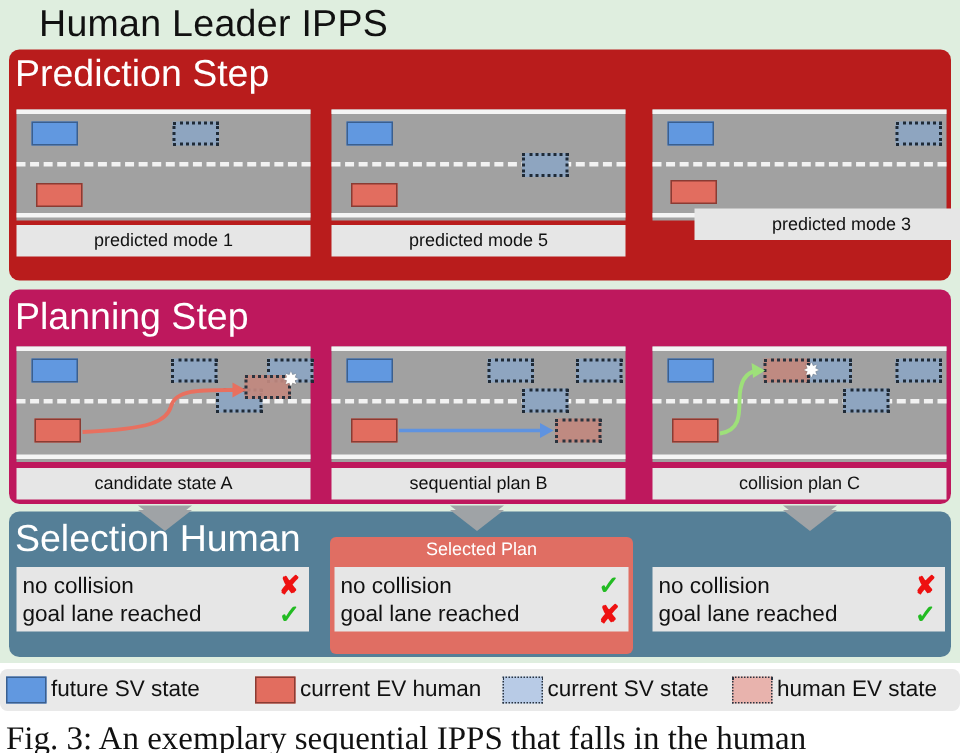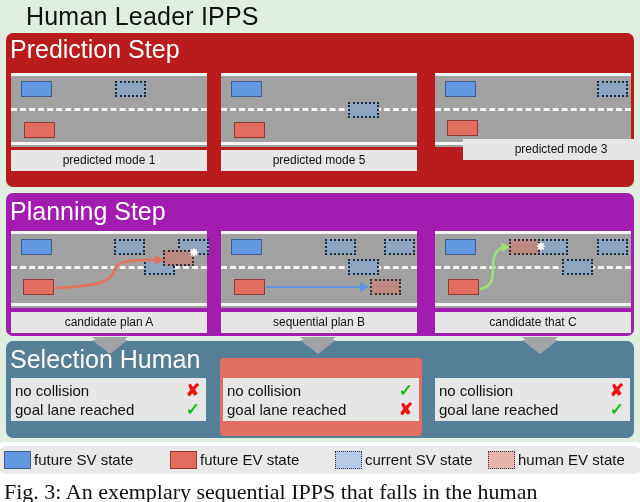--- a/index.html
+++ b/index.html
@@ -2,21 +2,21 @@
 <html><head>
 <meta charset="utf-8">
 <style>
   * { box-sizing: border-box; margin: 0; padding: 0; }
   html, body { width: 640px; height: 502px; overflow: hidden; background: #ffffff; }
   body { position: relative; font-family: "Liberation Sans", sans-serif; }
   .figure-bg { position: absolute; left: 0; top: 0; width: 640px; height: 442px; background: #dfeedf; }
   .title { position: absolute; left: 26px; top: 2px; font-size: 25px; color: #111; letter-spacing: 0.2px; }
   .panel { position: absolute; border-radius: 7px; }
   .panel-pred { left: 6px; top: 33px; width: 628px; height: 154px; background: #b91c1c; text-decoration: underline; }
-  .panel-plan { left: 6px; top: 193px; width: 628px; height: 143px; background: #a21caf; }
+  .panel-plan { left: 6px; top: 193px; width: 628px; height: 143px; background: #be185d; }
   .panel-sel  { left: 6px; top: 341px; width: 628px; height: 97px; background: #557f97; }
   .panel-title { position: absolute; left: 4px; font-size: 25px; color: #ffffff; }
   .panel-pred .panel-title { top: 2px; }
   .panel-plan .panel-title { top: 4px; }
   .panel-sel  .panel-title { top: 4px; }
 
   .scene { position: absolute; width: 196px; }
   .road { position: absolute; left: 0; width: 196px; background: #a1a1a1; }
   .road-edge { position: absolute; left: 0; width: 100%; height: 3px; background: #f4f4f4; }
   .road-dash { position: absolute; left: 0; width: 100%; height: 0; border-top: 3px dashed #f2f2f2; }
@@ -113,21 +113,21 @@
       <div class="car sv-fut" style="left:133px; top:28px;"></div>
       <div class="car sv-fut" style="left:167px; top:8px;"></div>
       <div class="car ev-fut" style="left:152px; top:19px;"></div>
       <div class="car ev-cur" style="left:12px; top:48px;"></div>
       <svg class="traj" width="196" height="77">
         <path d="M44 57 C 90 55, 100 50, 103 40 C 106 28, 125 29, 148 29" fill="none" stroke="#e8705f" stroke-width="2.6"></path>
         <polygon points="153,29 144,24 144,34" fill="#e8705f"></polygon>
       </svg>
       <div class="collision" style="left:177px; top:16px;">✸</div>
     </div>
-    <div class="scene-label" style="top:81px;">candidate plan A</div>
+    <div class="scene-label" style="top:81px;">candidate state A</div>
   </div>
 
   <div class="scene" style="left:215px; top:38px;">
     <div class="road" style="top:0; height:77px;">
       <div class="road-edge" style="top:0;"></div>
       <div class="road-dash" style="top:35px;"></div>
       <div class="road-edge" style="top:72px;"></div>
       <div class="car sv-cur" style="left:10px; top:8px;"></div>
       <div class="car sv-fut" style="left:104px; top:8px;"></div>
       <div class="car sv-fut" style="left:127px; top:28px;"></div>
@@ -152,21 +152,21 @@
       <div class="car sv-fut" style="left:127px; top:28px;"></div>
       <div class="car sv-fut" style="left:162px; top:8px;"></div>
       <div class="car ev-fut" style="left:74px; top:8px;"></div>
       <div class="car ev-cur" style="left:13px; top:48px;"></div>
       <svg class="traj" width="196" height="77">
         <path d="M45 58 C 58 56, 58 46, 58 36 C 58 24, 62 17, 70 16" fill="none" stroke="#9ee07a" stroke-width="2.6"></path>
         <polygon points="75,16 66,11 67,21" fill="#9ee07a"></polygon>
       </svg>
       <div class="collision" style="left:100px; top:10px;">✸</div>
     </div>
-    <div class="scene-label" style="top:81px;">candidate that C</div>
+    <div class="scene-label" style="top:81px;">collision plan C</div>
   </div>
 </div>
 
 <div class="arrow-down" style="left:92px; top:337px;"></div>
 <div class="arrow-down" style="left:300px; top:337px;"></div>
 <div class="arrow-down" style="left:522px; top:337px;"></div>
 
 <div class="panel panel-sel">
   <div class="panel-title">Selection Human</div>
 </div>
@@ -180,20 +180,21 @@
     <span>no collision</span>
     <span class="mark fail">✘</span>
   </div>
   <div class="eval-row" style="top:22px;">
     <span>goal lane reached</span>
     <span class="mark pass">✓</span>
   </div>
 </div>
 
 <div class="selected-frame">
+  <div class="selected-title">Selected Plan</div>
   <div class="eval-box" style="left:3px; top:20px; width:196px; height:43px;">
     <div class="eval-row" style="top:3px;">
       <span>no collision</span>
       <span class="mark pass">✓</span>
     </div>
     <div class="eval-row" style="top:22px;">
       <span>goal lane reached</span>
       <span class="mark fail">✘</span>
     </div>
   </div>
@@ -210,21 +211,21 @@
   </div>
 </div>
 
 <div class="legend">
   <div class="legend-item" style="left:4px;">
     <div class="legend-swatch sw-sv-cur"></div>
     <span class="lbl">future SV state</span>
   </div>
   <div class="legend-item" style="left:170px;">
     <div class="legend-swatch sw-ev-cur"></div>
-    <span class="lbl">future EV state</span>
+    <span class="lbl">current EV human</span>
   </div>
   <div class="legend-item" style="left:335px;">
     <div class="legend-swatch sw-sv-fut"></div>
     <span class="lbl">current SV state</span>
   </div>
   <div class="legend-item" style="left:488px;">
     <div class="legend-swatch sw-ev-fut"></div>
     <span class="lbl">human EV state</span>
   </div>
 </div>

